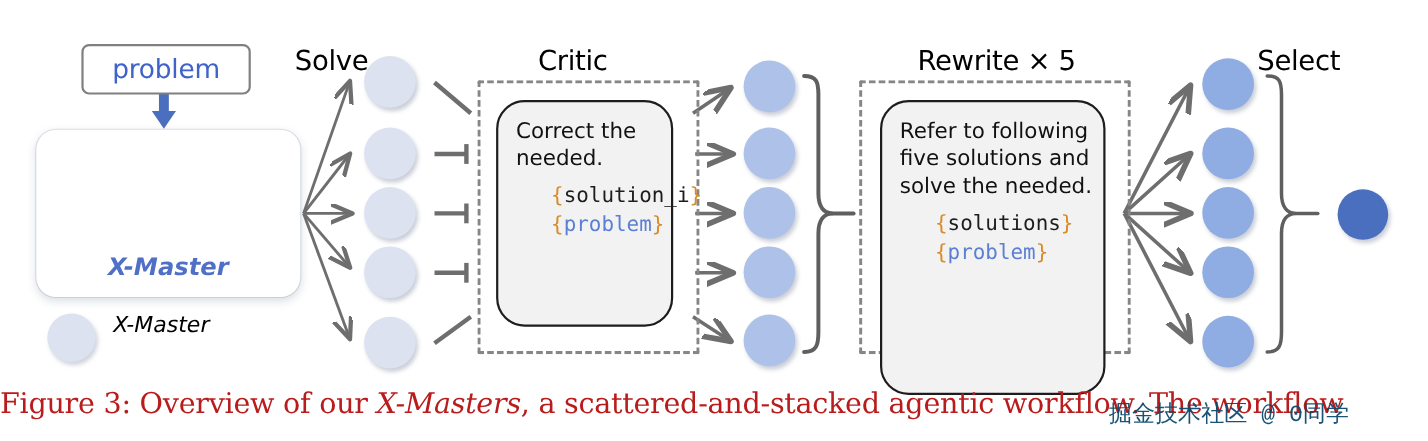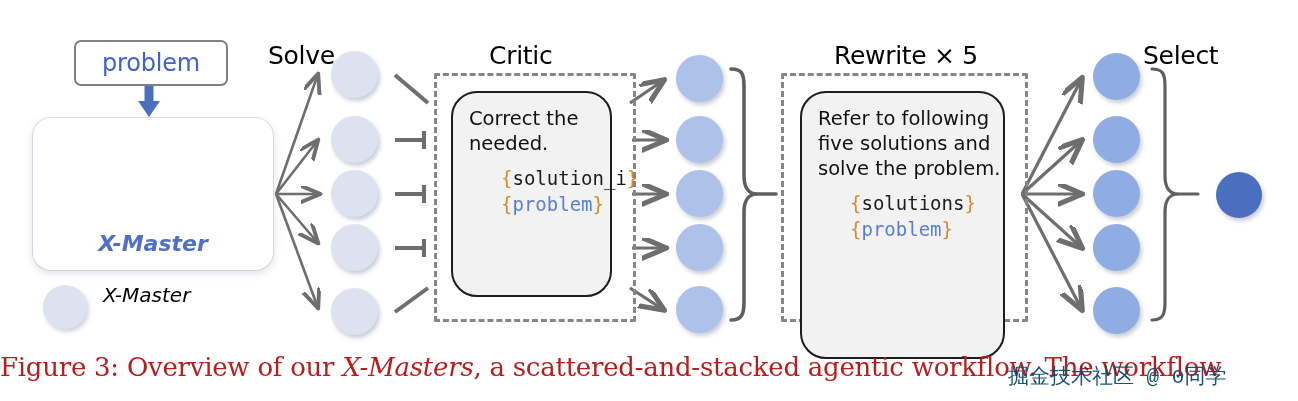--- a/index.html
+++ b/index.html
@@ -269,21 +269,21 @@
   <div class="abs node mid" style="left:676px; top:55px;"></div>
   <div class="abs node mid" style="left:676px; top:116px;"></div>
   <div class="abs node mid" style="left:676px; top:170px;"></div>
   <div class="abs node mid" style="left:676px; top:224px;"></div>
   <div class="abs node mid" style="left:676px; top:286px;"></div>
 
   <div class="abs dashed" style="left:781px; top:73px; width:241px; height:243px;"></div>
   <div class="abs prompt" style="left:800px; top:91px; width:205px; height:268px;">
     <div class="line">Refer to following</div>
     <div class="line">five solutions and</div>
-    <div class="line">solve the problem.</div>
+    <div class="line">solve the needed.</div>
     <div class="gap"></div>
     <div class="mono"><span>{</span><span class="inner">solutions</span><span>}</span></div>
     <div class="mono"><span>{</span><span class="inner-blue">problem</span><span>}</span></div>
   </div>
 
   <div class="abs node mid2" style="left:1093px; top:53px;"></div>
   <div class="abs node mid2" style="left:1093px; top:116px;"></div>
   <div class="abs node mid2" style="left:1093px; top:170px;"></div>
   <div class="abs node mid2" style="left:1093px; top:224px;"></div>
   <div class="abs node mid2" style="left:1093px; top:287px;"></div>

